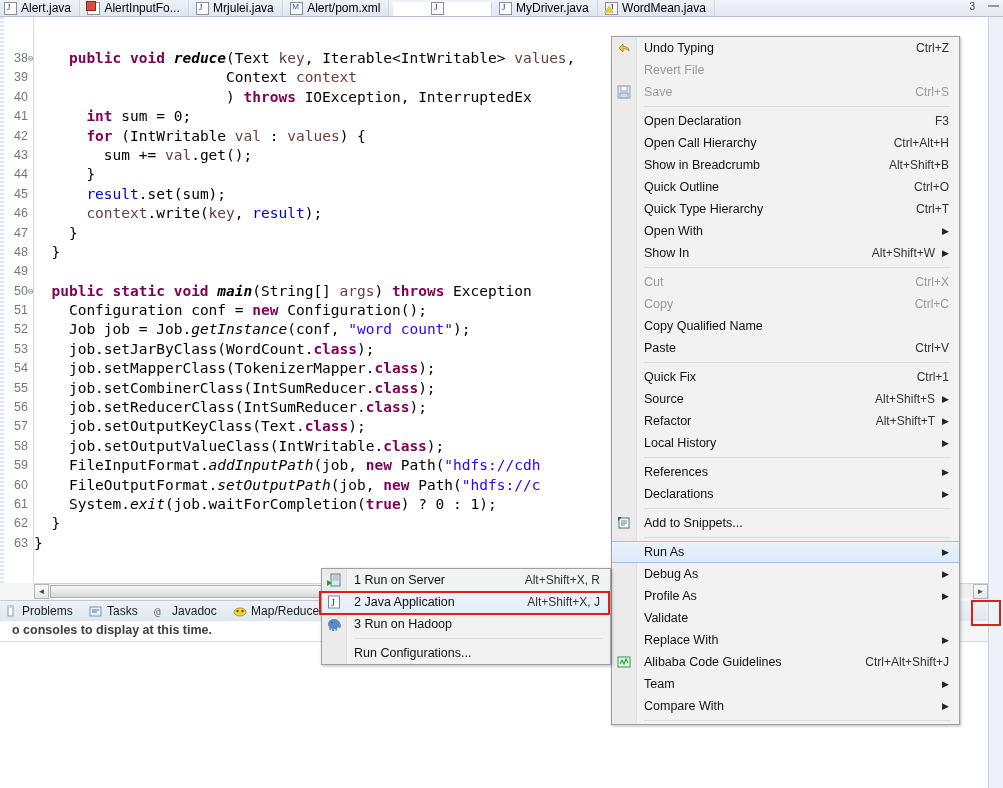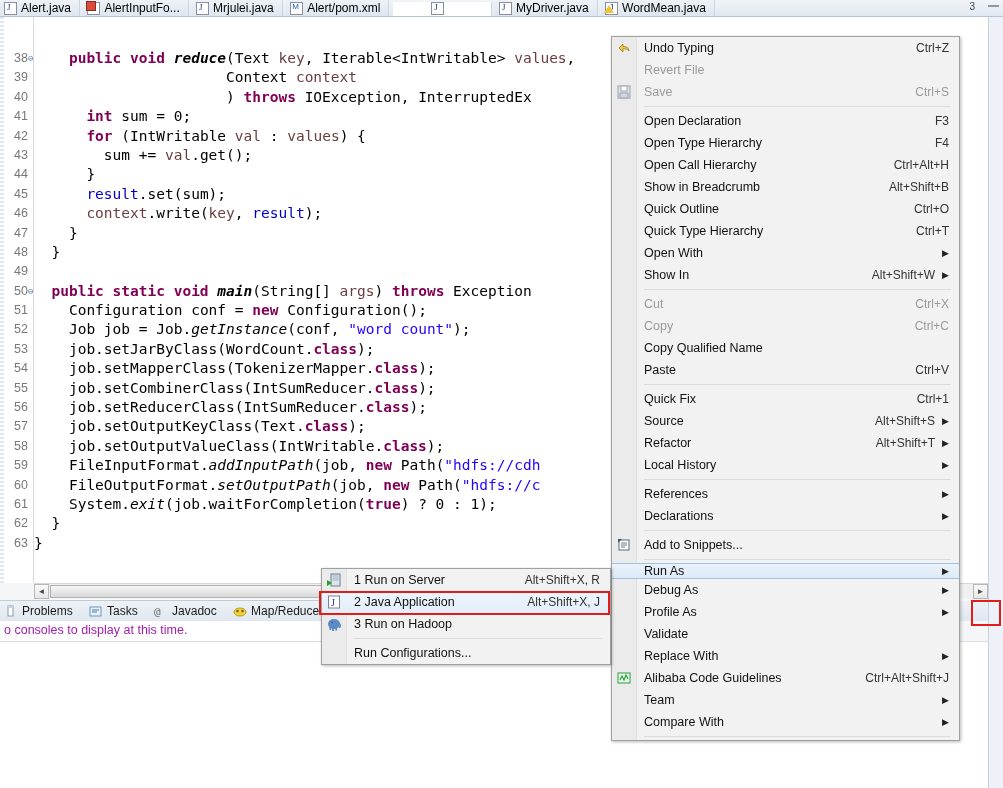--- a/index.html
+++ b/index.html
@@ -142,22 +142,23 @@
     position:absolute; left:0; top:0; height:20px; width:988px;
     background:linear-gradient(#eef2f7, #e0e7f0);
     white-space:nowrap; overflow:hidden;
   }
   .btab {
     display:inline-flex; align-items:center; height:20px; padding:0 9px 0 4px;
     font-size:12px; color:#1a1a1a;
   }
   .btab .bicon { width:14px; height:13px; margin-right:4px; position:relative; display:inline-block; }
   .console-msg {
-    position:absolute; left:0; top:22px; font-size:12.5px; color:#a21caf;
-    padding-left:4px;
+    position:absolute; left:0; top:22px; font-size:12.5px; color:#404040;
+    padding-left:12px;
+    font-weight:bold;
   }
   .console-body {
     position:absolute; left:0; top:40px; width:988px; height:148px;
     background:#ffffff; border-top:1px solid #d9dde3;
   }
   .bp-side {
     position:absolute; left:0; top:600px; width:6px; height:188px;
     background:#dce6f2;
   }
   .bp-right-strip {
@@ -181,21 +182,21 @@
     height:22px; padding-left:32px; padding-right:10px;
     color:#111; white-space:nowrap;
   }
   .mi .lbl { flex:1 1 auto; }
   .mi .acc { color:#333; font-size:12px; margin-left:18px; }
   .mi .arrow { margin-left:7px; font-size:9px; color:#222; }
   .mi.disabled .lbl, .mi.disabled .acc { color:#9a9a9a; }
   .mi.hl {
     background:linear-gradient(#eaf2fb,#dceaf8);
     border-top:1px solid #9fc3e4; border-bottom:1px solid #9fc3e4;
-    height:16px;
+    height:22px;
   }
   .msep { height:1px; margin:3px 8px 3px 32px; background:#dcdcdc; }
   .mi-icon {
     position:absolute; left:4px; top:3px; width:16px; height:16px;
   }
 
   
   .submenu {
     position:absolute; left:321px; top:568px; width:290px;
     background:#f2f2f2; border:1px solid #a0a0a0;
@@ -377,24 +378,20 @@
         </span>
         <span class="lbl">Save</span>
         <span class="acc">Ctrl+S</span>
       </div>
       <div class="msep"></div>
       <div class="mi">
         <span class="lbl">Open Declaration</span>
         <span class="acc">F3</span>
       </div>
       <div class="mi">
-        <span class="lbl">Open Type Hierarchy</span>
-        <span class="acc">F4</span>
-      </div>
-      <div class="mi">
         <span class="lbl">Open Call Hierarchy</span>
         <span class="acc">Ctrl+Alt+H</span>
       </div>
       <div class="mi">
         <span class="lbl">Show in Breadcrumb</span>
         <span class="acc">Alt+Shift+B</span>
       </div>
       <div class="mi">
         <span class="lbl">Quick Outline</span>
         <span class="acc">Ctrl+O</span>

